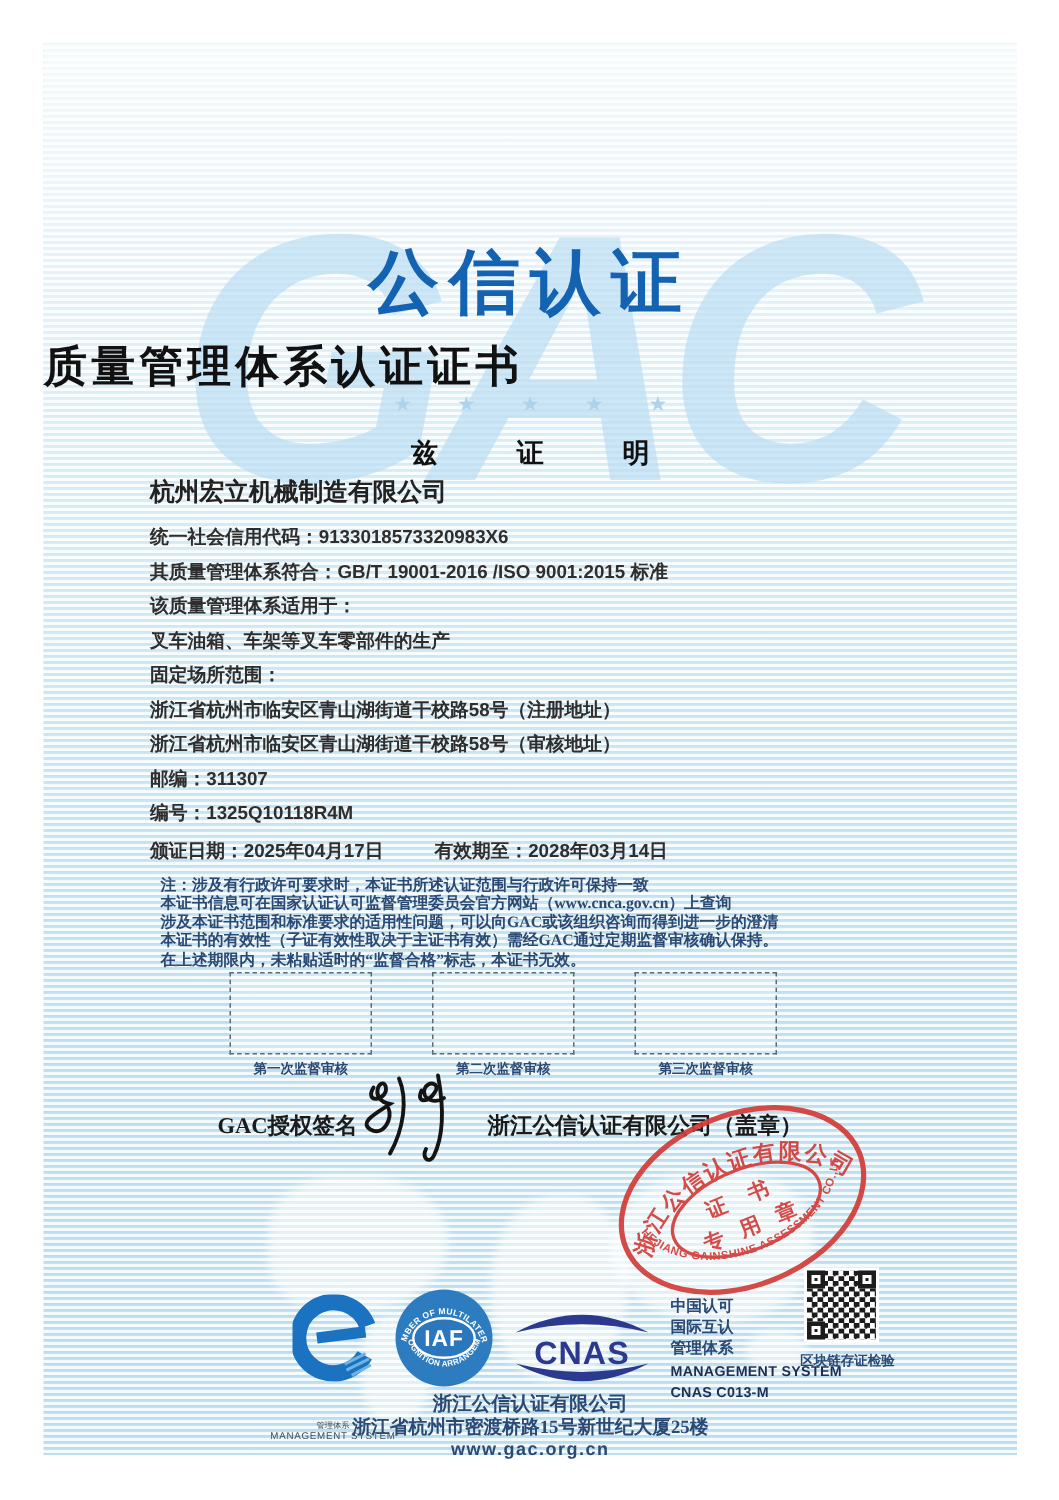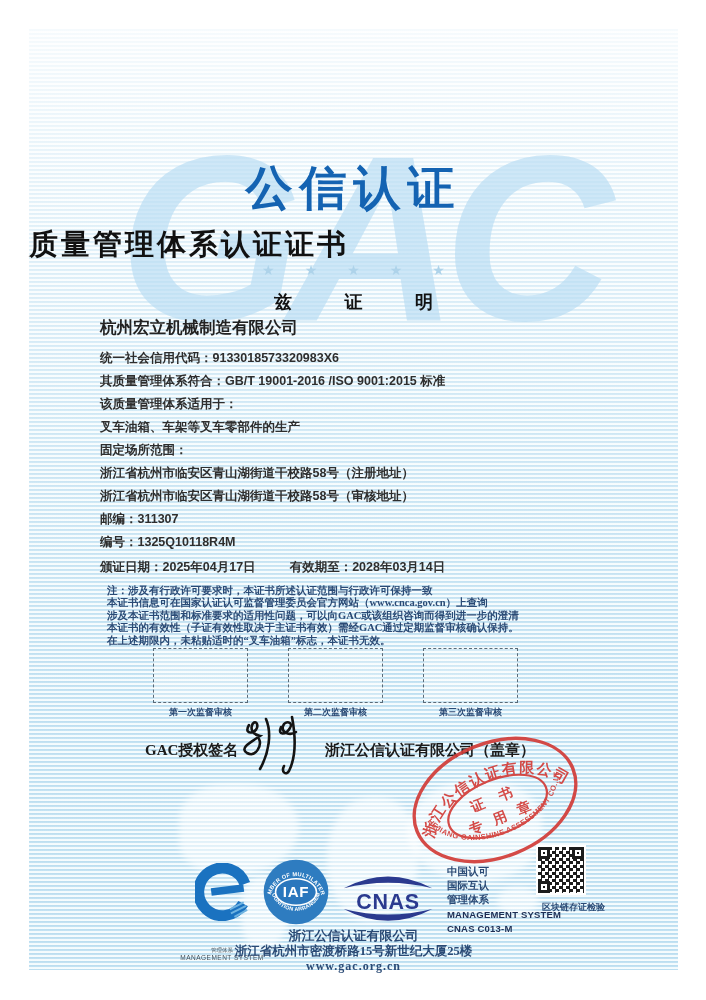--- a/index.html
+++ b/index.html
@@ -101,28 +101,28 @@
   .accred .en { font-size:9.5px; font-weight:800; color:#1e2f55; line-height:12px; margin-top:2px; letter-spacing:0.2px; }
 
   .qr {
     position:absolute; left:509px; top:-12px; width:46px; height:46px; background:#fff;
     background-image:repeating-conic-gradient(#1c1c1c 0% 25%, #ffffff 0% 50%);
     background-size:7px 7px; outline:2px solid #fff;
   }
   .qr .finder { position:absolute; width:12px; height:12px; border:3px solid #1c1c1c; background:#fff; }
   .qr .f1 { left:0; top:0; } .qr .f2 { right:0; top:0; } .qr .f3 { left:0; bottom:0; }
   .qr .finder i { position:absolute; left:2px; top:2px; width:2px; height:2px; background:#1c1c1c; display:block; }
-  .qr-cap { position:absolute; left:496px; top:42px; width:80px; text-align:right;
+  .qr-cap { position:absolute; left:496px; top:42px; width:80px; text-align:center;
     font-family:"Liberation Serif","DejaVu Serif",serif; font-size:9px; font-weight:700; color:#2a4a75; }
 
   .footer { position:absolute; left:0; top:899px; width:649px; text-align:center;
     font-family:"Liberation Serif","DejaVu Serif",serif; font-weight:700; color:#2a4a75; }
   .footer .f1 { font-size:13px; line-height:16px; }
   .footer .f2 { font-size:12.5px; line-height:15px; }
-  .footer .f3 { font-size:12px; line-height:15px; letter-spacing:1px; font-family:Liberation Serif, serif; font-weight:800; }
+  .footer .f3 { font-size:12px; line-height:15px; letter-spacing:1px; font-family:Liberation Sans, sans-serif; font-weight:800; }
 </style>
 </head>
 <body>
 
 <div class="sheet">
   <div class="page">
 
     <div class="watermark">GAC</div>
 
     <div class="map m1"></div>
@@ -157,21 +157,21 @@
           <span>颁证日期：2025年04月17日</span>
           <span>有效期至：2028年03月14日</span>
         </div>
       </div>
 
       <div class="note-block">
         <div>注：涉及有行政许可要求时，本证书所述认证范围与行政许可保持一致</div>
         <div>本证书信息可在国家认证认可监督管理委员会官方网站（www.cnca.gov.cn）上查询</div>
         <div>涉及本证书范围和标准要求的适用性问题，可以向GAC或该组织咨询而得到进一步的澄清</div>
         <div>本证书的有效性（子证有效性取决于主证书有效）需经GAC通过定期监督审核确认保持。</div>
-        <div>在上述期限内，未粘贴适时的“叉车油箱”标志，本证书无效。</div>
+        <div>在上述期限内，未粘贴适时的“监督合格”标志，本证书无效。</div>
       </div>
 
       <div class="audit-row">
         <div class="audit-box ab1"></div>
         <div class="audit-label ab1">第一次监督审核</div>
         <div class="audit-box ab2"></div>
         <div class="audit-label ab2">第二次监督审核</div>
         <div class="audit-box ab3"></div>
         <div class="audit-label ab3">第三次监督审核</div>
       </div>

